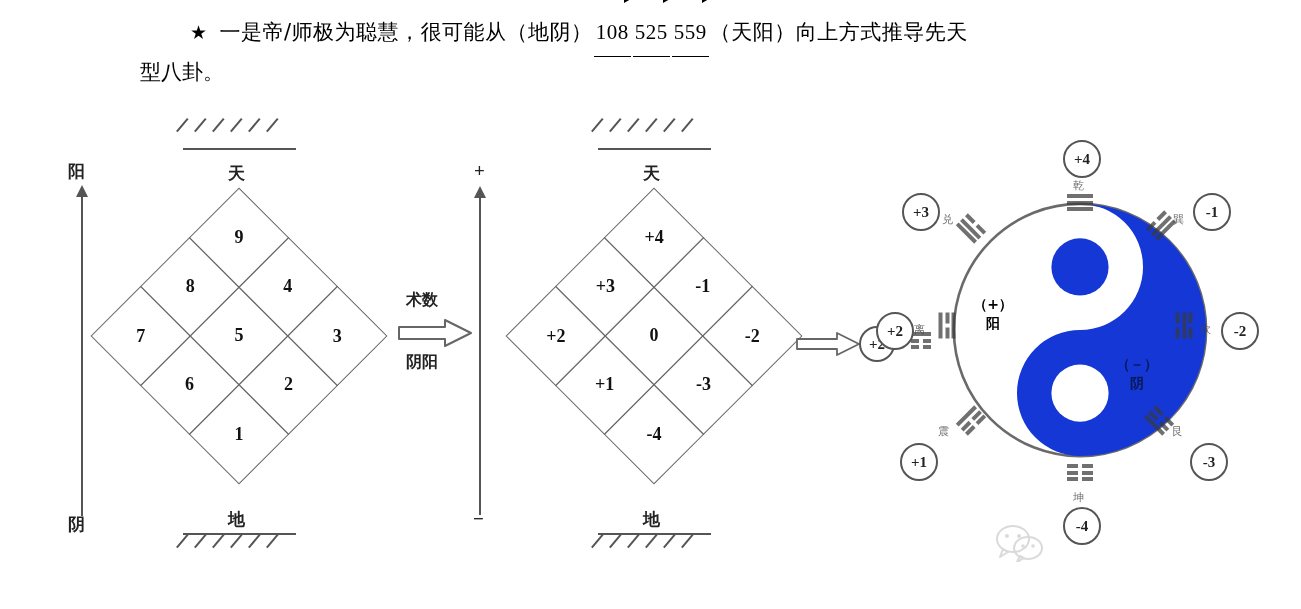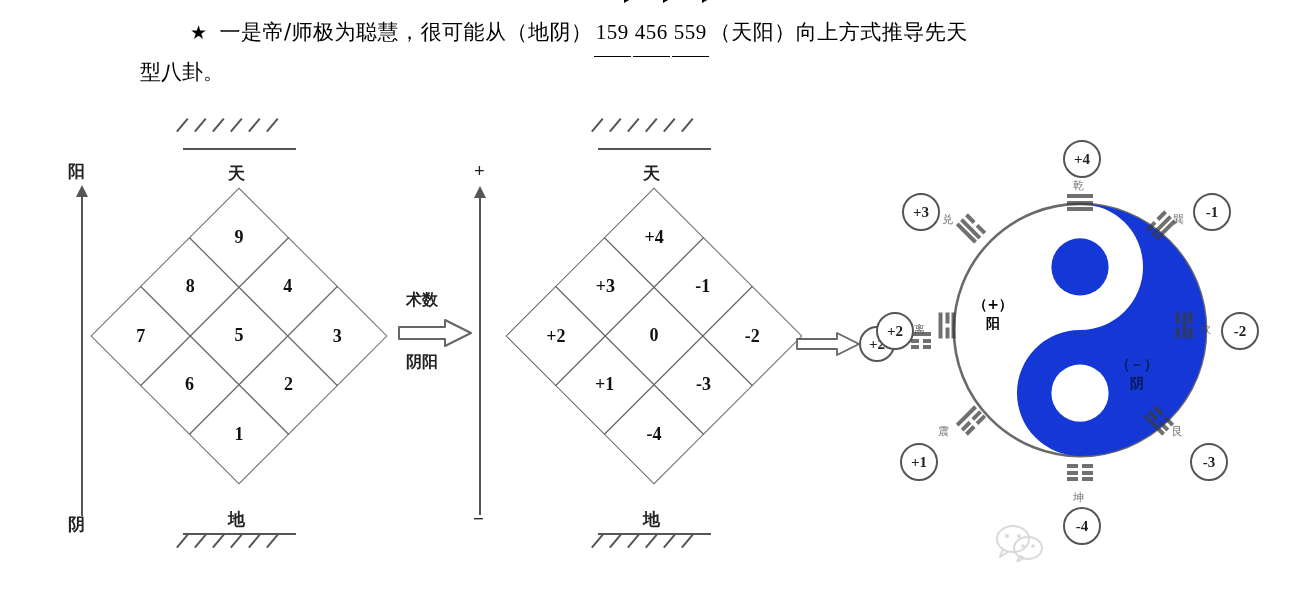--- a/index.html
+++ b/index.html
@@ -209,21 +209,21 @@
     font-weight: 700;
     letter-spacing: 2px;
     white-space: nowrap;
   }
   #watermark svg { flex: none; }
 </style>
 </head>
 <body>
 
 <div id="header-text">
-  <span class="star cn">★</span><span class="cn">一是帝/师极为聪慧，很可能从（地阴）</span><span class="vecnum">159</span><span class="vecnum">456</span><span class="vecnum">559</span><span class="cn">（天阳）向上方式推导先天</span>
+  <span class="star cn">★</span><span class="cn">一是帝/师极为聪慧，很可能从（地阴）</span><span class="vecnum">108</span><span class="vecnum">525</span><span class="vecnum">559</span><span class="cn">（天阳）向上方式推导先天</span>
 </div>
 <div id="header-line2" class="cn">型八卦。</div>
 
 <div class="abs" style="left:0;top:0;width:440px;height:609px;">
 
   <div class="axis-label cn" style="left:68px;top:160px;">阳</div>
   <div class="axis-head" style="left:76px;top:185px;"></div>
   <div class="axis-line" style="left:81px;top:196px;height:320px;"></div>
   <div class="axis-label cn" style="left:68px;top:513px;">阴</div>
 

